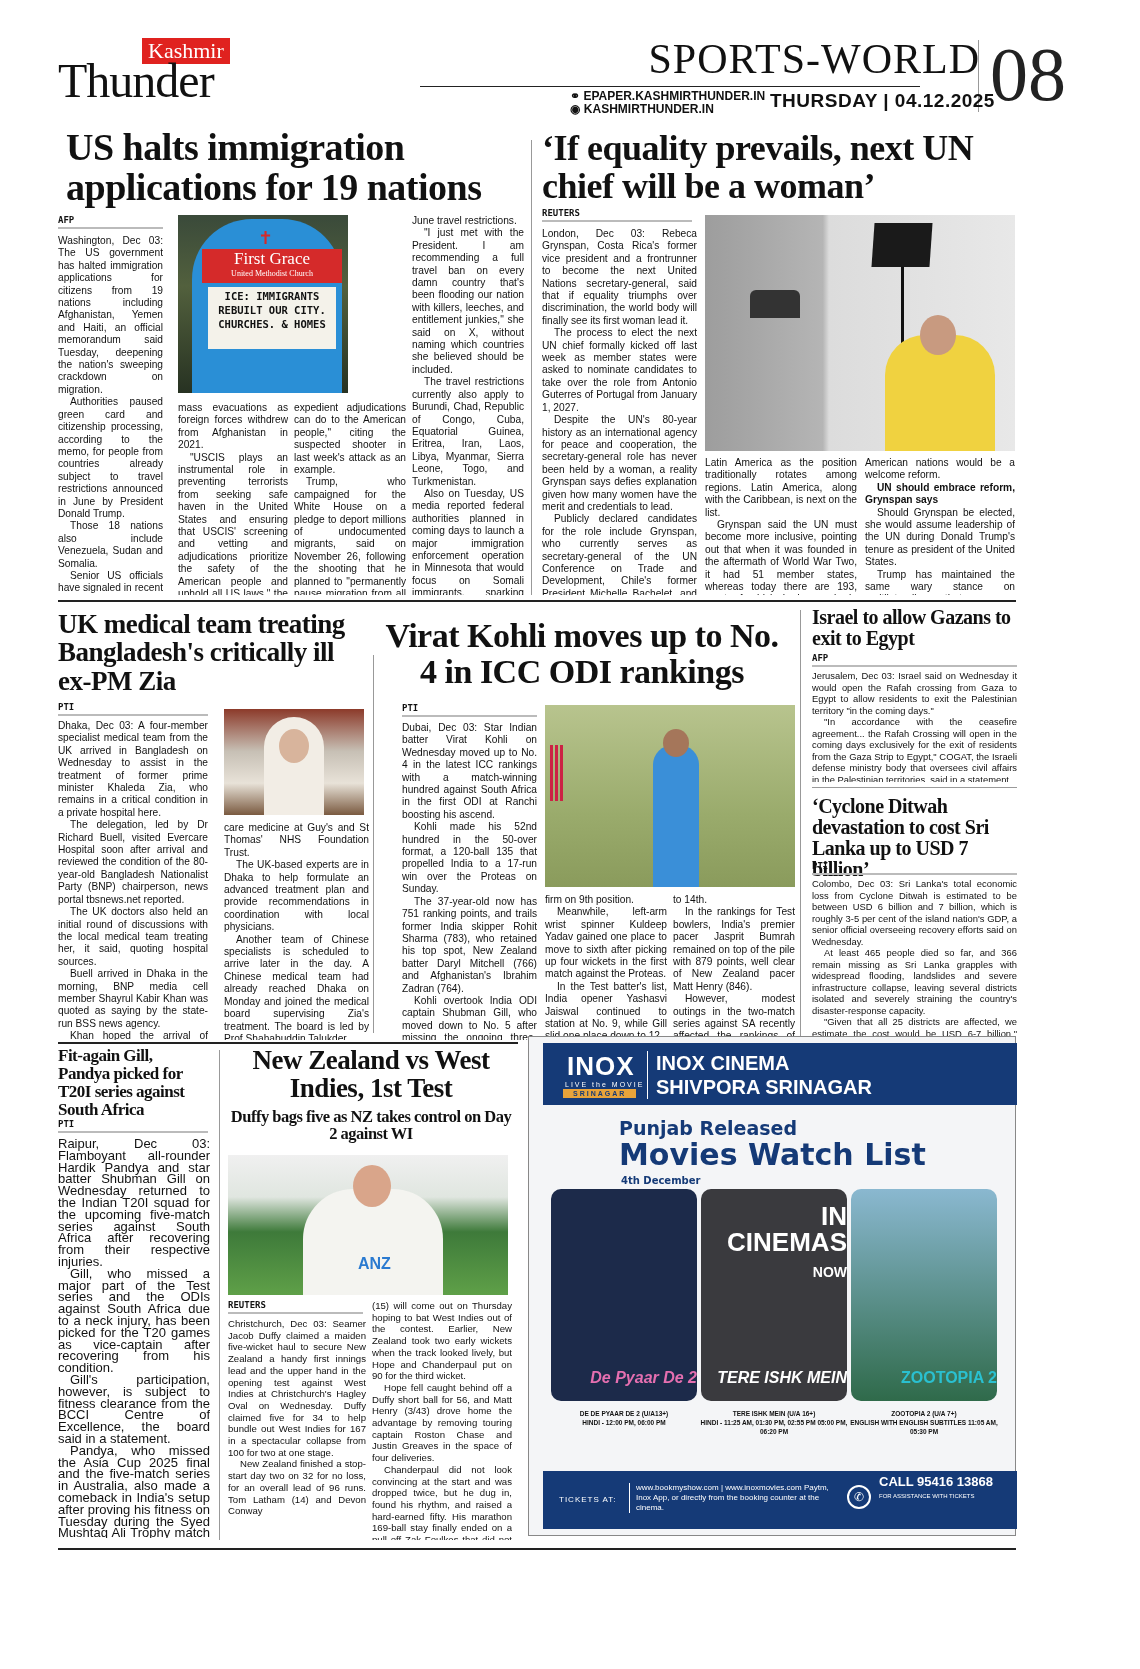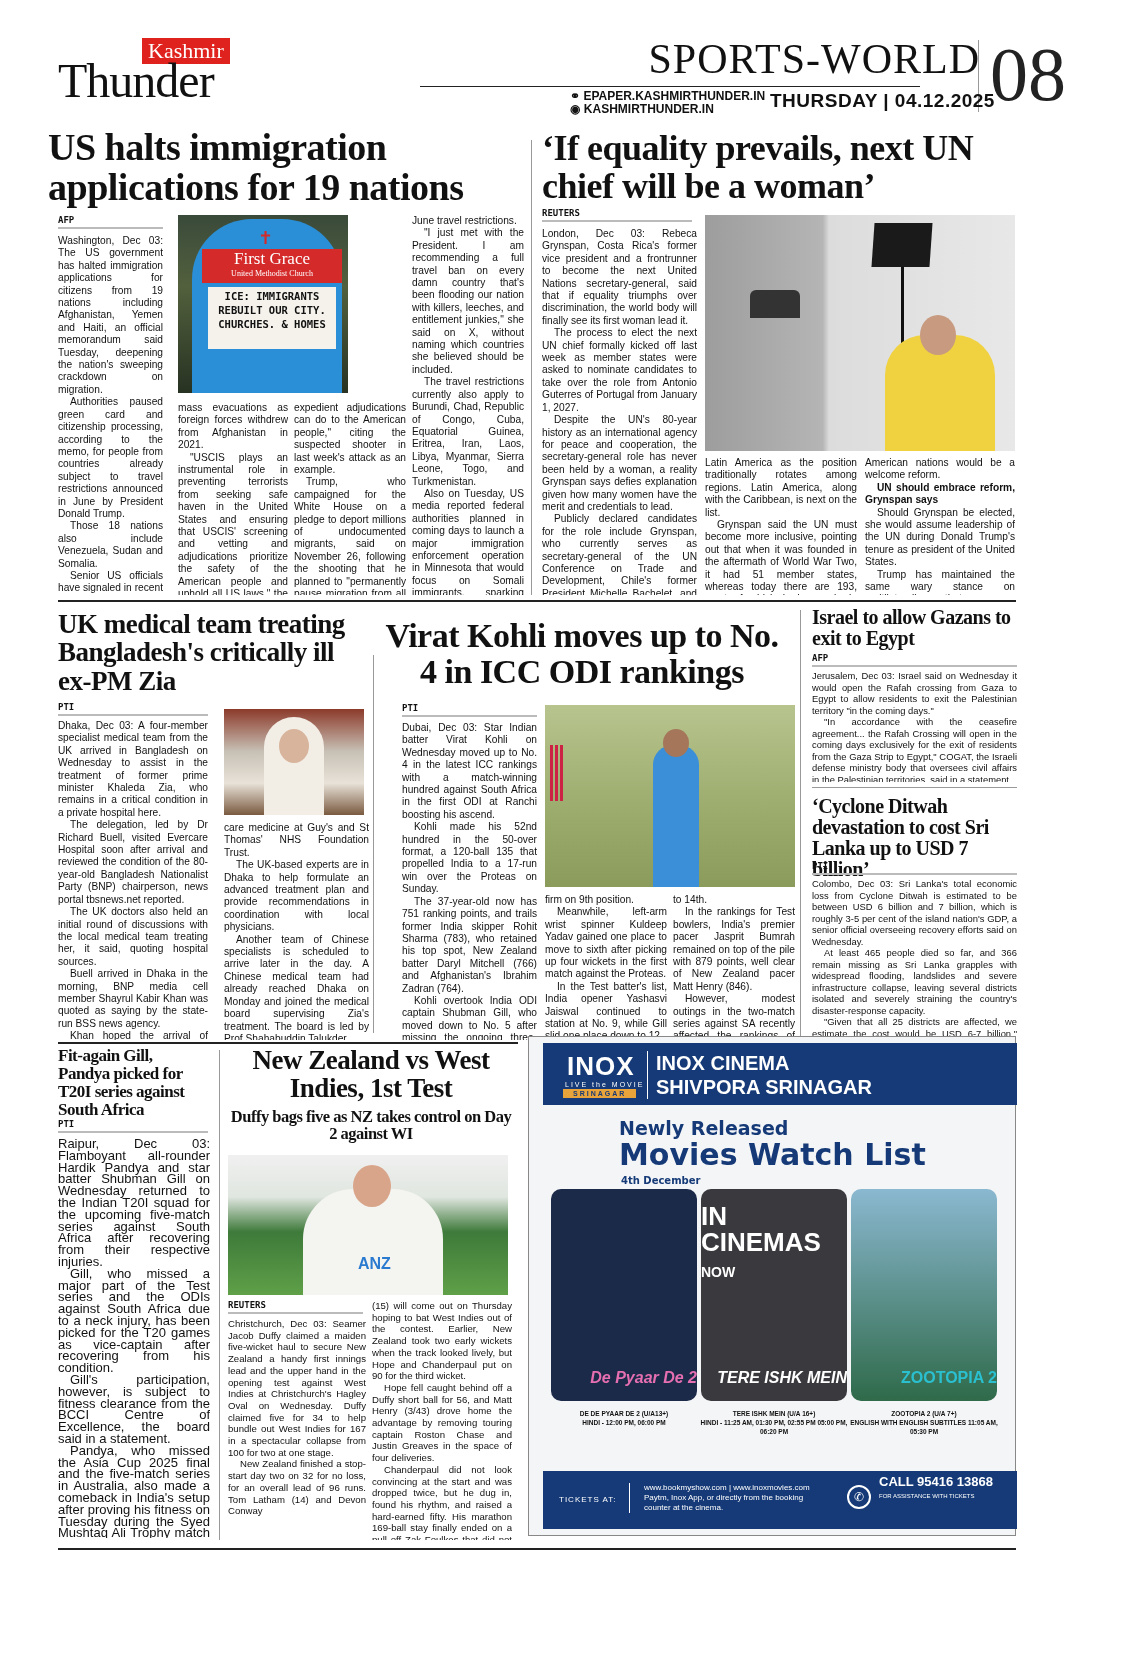--- a/index.html
+++ b/index.html
@@ -38,21 +38,21 @@
 .ad-sri{position:absolute;left:20px;top:46px;background:#e8a33a;color:#153a77;font-size:7px;font-weight:bold;padding:1px 10px;letter-spacing:2px}
 .ad-name{position:absolute;left:104px;top:8px;font-size:20px;font-weight:bold;line-height:24px;border-left:1px solid #fff;padding-left:8px}
 .ad-title1{position:absolute;left:90px;top:80px;font-family:"DejaVu Sans",sans-serif;font-weight:bold;font-size:19px;color:#153a77}
 .ad-title2{position:absolute;left:90px;top:100px;font-family:"DejaVu Sans",sans-serif;font-weight:bold;font-size:30px;color:#153a77}
 .ad-date{position:absolute;left:92px;top:138px;font-family:"DejaVu Sans",sans-serif;font-weight:bold;font-size:10px;color:#153a77}
 .poster{position:absolute;top:152px;width:146px;height:212px;border-radius:10px;overflow:hidden}
 .poster span{position:absolute;left:0;right:0;bottom:14px;text-align:right;font-family:Liberation Sans, sans-serif;font-weight:bold;font-style:italic;font-size:16px}
 .ptitle{position:absolute;top:372px;width:150px;text-align:center;font-family:"Liberation Sans",sans-serif;font-size:6.5px;font-weight:bold;line-height:9px}
 .ad-foot{position:absolute;left:14px;top:434px;width:474px;height:58px;background:#153a77;color:#fff;font-family:"Liberation Sans",sans-serif}
 .ad-tickets{position:absolute;left:16px;top:24px;font-size:8px;letter-spacing:1px}
-.ad-urls{position:absolute;left:86px;top:12px;font-size:8px;line-height:10px;border-left:1px solid #fff;padding-left:14px}
+.ad-urls{position:absolute;left:86px;top:12px;font-size:8px;line-height:10px;border-left:1px solid #fff;padding-left:6px}
 .ad-call{position:absolute;left:336px;top:4px;font-size:13px;font-weight:bold;line-height:14px}
 .ad-call small{display:block;font-size:6px;font-weight:normal}
 .ad-wa{position:absolute;left:304px;top:14px;width:24px;height:24px;border:2px solid #fff;border-radius:50%;text-align:center;font-size:12px;line-height:20px}
 </style>
 </head>
 <body>
 
 <div class="abs masthead-logo">
   <div class="logo-kashmir">Kashmir</div>
   <div class="logo-thunder">Thunder</div>
@@ -60,21 +60,21 @@
 <div class="abs hline" style="left:420px;top:86px;width:500px"></div>
 <div class="abs section-title">SPORTS-WORLD</div>
 <div class="abs vsep" style="left:978px;top:40px;height:72px"></div>
 <div class="abs page-num">08</div>
 <div class="abs links">
   <div>⚭ <span>EPAPER.KASHMIRTHUNDER.IN</span></div>
   <div>◉ <span>KASHMIRTHUNDER.IN</span></div>
 </div>
 <div class="abs dateline">THURSDAY | 04.12.2025</div>
 
-<h1 class="hl" style="left:48px;top:128px;width:470px;font-size:38px">US halts immigration applications for 19 nations</h1>
+<h1 class="hl" style="left:66px;top:128px;width:470px;font-size:38px">US halts immigration applications for 19 nations</h1>
 <div class="credit" style="left:58px;top:215px;width:105px">AFP</div>
 <div class="img img-church" style="left:178px;top:215px;width:170px;height:178px">
   <div class="church-sign">
     <div style="position:absolute;left:66px;top:8px;color:#d52a2a;font-size:18px">✝</div>
     <div class="church-banner"><span>First Grace</span><small>United Methodist Church</small></div>
     <div class="church-board">ICE: IMMIGRANTS REBUILT OUR CITY. CHURCHES. &amp; HOMES</div>
   </div>
 </div>
 <div class="col" style="left:58px;top:235px;width:105px;height:360px">
   <p>Washington, Dec 03: The US government has halted immigration applications for citizens from 19 nations including Afghanistan, Yemen and Haiti, an official memorandum said Tuesday, deepening the nation's sweeping crackdown on migration.</p>
@@ -222,29 +222,29 @@
 <div class="ad">
   <div class="ad-head">
     <div class="ad-logo">INOX</div>
     <div class="ad-live">LIVE the MOVIE</div>
     <div class="ad-sri">SRINAGAR</div>
     <div class="ad-name">
         <div>INOX CINEMA</div>
         <div>SHIVPORA SRINAGAR</div>
       </div>
   </div>
-  <div class="ad-title1">Newly Released</div>
+  <div class="ad-title1">Punjab Released</div>
   <div class="ad-title2">Movies Watch List</div>
   <div class="ad-date">4th December</div>
 
   <div class="poster" style="left:22px;background:#1c2a4a">
       <span style="color:#e56fb0">De Pyaar De 2</span>
     </div>
   <div class="poster" style="left:172px;background:#3a3a3e">
-    <div style="position:absolute;left:0;right:0;top:14px;text-align:left;color:#fff;font-family:'Liberation Sans',sans-serif;font-weight:bold;font-size:26px;line-height:26px">IN<br>CINEMAS<br><small style="font-size:14px">NOW</small></div>
+    <div style="position:absolute;left:0;right:0;top:14px;text-align:right;color:#fff;font-family:'Liberation Sans',sans-serif;font-weight:bold;font-size:26px;line-height:26px">IN<br>CINEMAS<br><small style="font-size:14px">NOW</small></div>
     <span style="color:#fff">TERE ISHK MEIN</span>
   </div>
   <div class="poster" style="left:322px;background:linear-gradient(180deg,#8ab8d0,#2f6a4a)">
       <span style="color:#2ac0d0;font-style:normal">ZOOTOPIA 2</span>
     </div>
 
   <div class="ptitle" style="left:20px">
       <div>DE DE PYAAR DE 2 (U/A13+)</div>
       <div>HINDI - 12:00 PM, 06:00 PM</div>
     </div>

